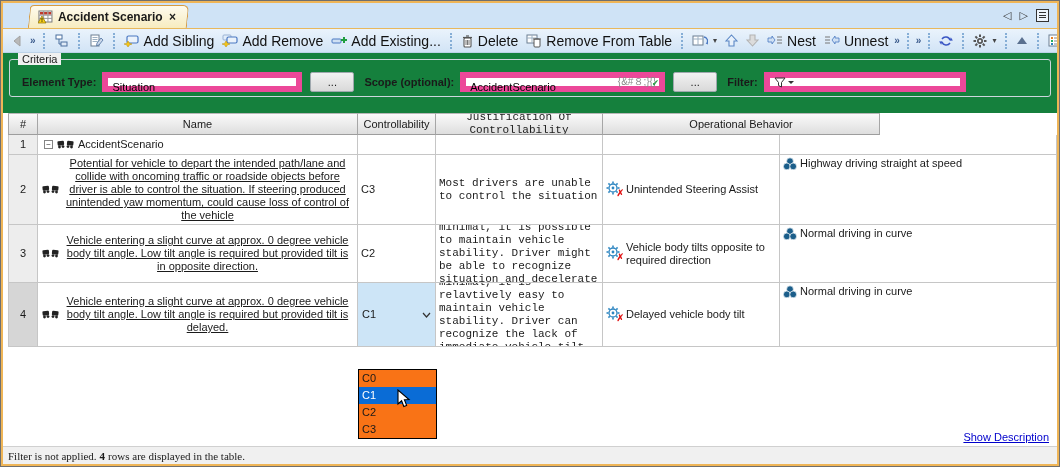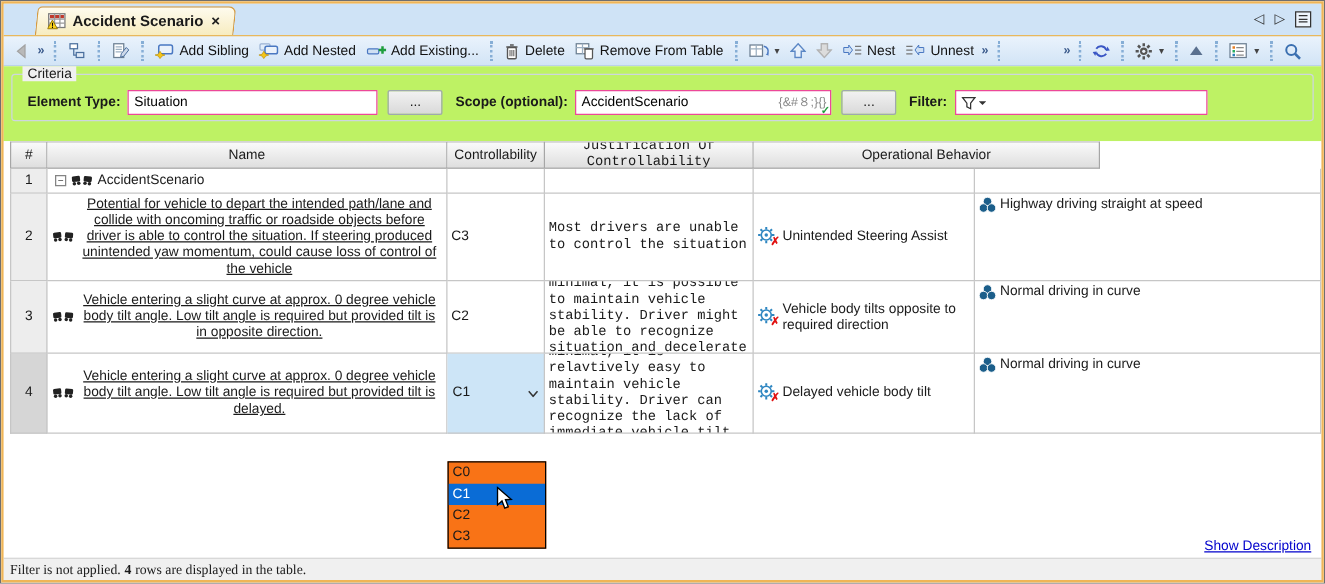--- a/index.html
+++ b/index.html
@@ -29,32 +29,32 @@
   .menu-box { width:13px; height:13px; border:1px solid #333; display:flex; flex-direction:column;
               justify-content:space-evenly; padding:1px 2px; background:#eef5fc; }
   .menu-box i { display:block; height:1px; background:#333; }
 
   
   .toolbar { height:24px; background:linear-gradient(#eaf3fc,#d2e4f6);
              border-bottom:1px solid #bcd2e8; display:flex; align-items:center;
              padding:0 4px; white-space:nowrap; overflow:hidden; }
   .grip { width:0; height:16px; border-left:2px dotted #86aed6; margin:0 5px; }
   .tbtn { display:inline-flex; align-items:center; gap:4px; padding:2px 4px; border-radius:2px; }
-  .tbtn .lbl { font-size:11px; color:#111; }
+  .tbtn .lbl { font-size:14px; color:#111; }
   .chev { color:#3a5a8c; font-size:10px; font-weight:bold; margin:0 2px; }
   .dd { font-size:8px; color:#444; margin-left:1px; }
   svg { display:block; }
 
   
-  .criteria { height:60px; background:#bef264; padding:2px 6px 4px 6px; }
+  .criteria { height:60px; background:#15803d; padding:2px 6px 4px 6px; }
   .groupbox { position:relative; height:38px; border:1px solid #cdd6dd; border-radius:3px;
               margin-top:4px; padding:8px 8px 0 12px; display:flex; align-items:center; }
   .groupbox-title { position:absolute; top:-7px; left:8px; background:#f0f0f0; padding:0 4px; }
   .fld-label { margin-right:6px; white-space:nowrap;font-weight:bold; }
-  .txtwrap { display:flex; background:#fff; border:1px solid #ec4899; height:20px; }
+  .txtwrap { display:flex; background:#fff; border:6px solid #ec4899; height:20px; }
   .txtwrap input { border:none; outline:none; font:11px "Liberation Sans",sans-serif;
                    padding:0 4px; height:18px; background:transparent; flex:1; min-width:0; }
   .dots-btn { width:44px; height:20px; margin:0 10px 0 8px; background:linear-gradient(#f2f2f2,#d9d9d9);
               border:1px solid #9fa8ae; border-radius:2px; text-align:center; line-height:18px; }
   .scope-icon { display:flex; align-items:center; padding:0 3px; font-size:10px; color:#8a8a8a; position:relative; }
   .scope-icon .chk { color:#1f9e3e; font-size:9px; position:absolute; bottom:-2px; right:0; font-weight:bold; }
 
   
   .table-area { flex:1; background:#fff; position:relative; overflow:hidden; padding-left:5px; }
   .trow { display:flex; }
@@ -167,21 +167,21 @@
         <polygon points="4,7 5.6,9.4 8,10 5.6,10.8 4,13 2.6,10.8 0,10 2.6,9.4" fill="#f5c518" stroke="#b98d00" stroke-width="0.5"></polygon>
       </svg>
       <span class="lbl">Add Sibling</span>
     </span>
     <span class="tbtn">
       <svg width="16" height="13" viewBox="0 0 16 13">
         <rect x="1" y="1" width="8" height="5" rx="1" fill="none" stroke="#9ab2d4"></rect>
         <rect x="5" y="3" width="10" height="6" rx="1.5" fill="#eaf2fb" stroke="#4a78c2" stroke-width="1.2"></rect>
         <polygon points="4,7 5.6,9.4 8,10 5.6,10.8 4,13 2.6,10.8 0,10 2.6,9.4" fill="#f5c518" stroke="#b98d00" stroke-width="0.5"></polygon>
       </svg>
-      <span class="lbl">Add Nested</span>
+      <span class="lbl">Add Remove</span>
     </span>
     <span class="tbtn">
       <svg width="16" height="13" viewBox="0 0 16 13">
         <rect x="1" y="5" width="9" height="4" rx="1" fill="#cfe0f3" stroke="#4a78c2"></rect>
         <line x1="13" y1="3" x2="13" y2="9" stroke="#1f9e3e" stroke-width="2"></line>
         <line x1="10" y1="6" x2="16" y2="6" stroke="#1f9e3e" stroke-width="2"></line>
       </svg>
       <span class="lbl">Add Existing...</span>
     </span>
     <span class="grip"></span>

